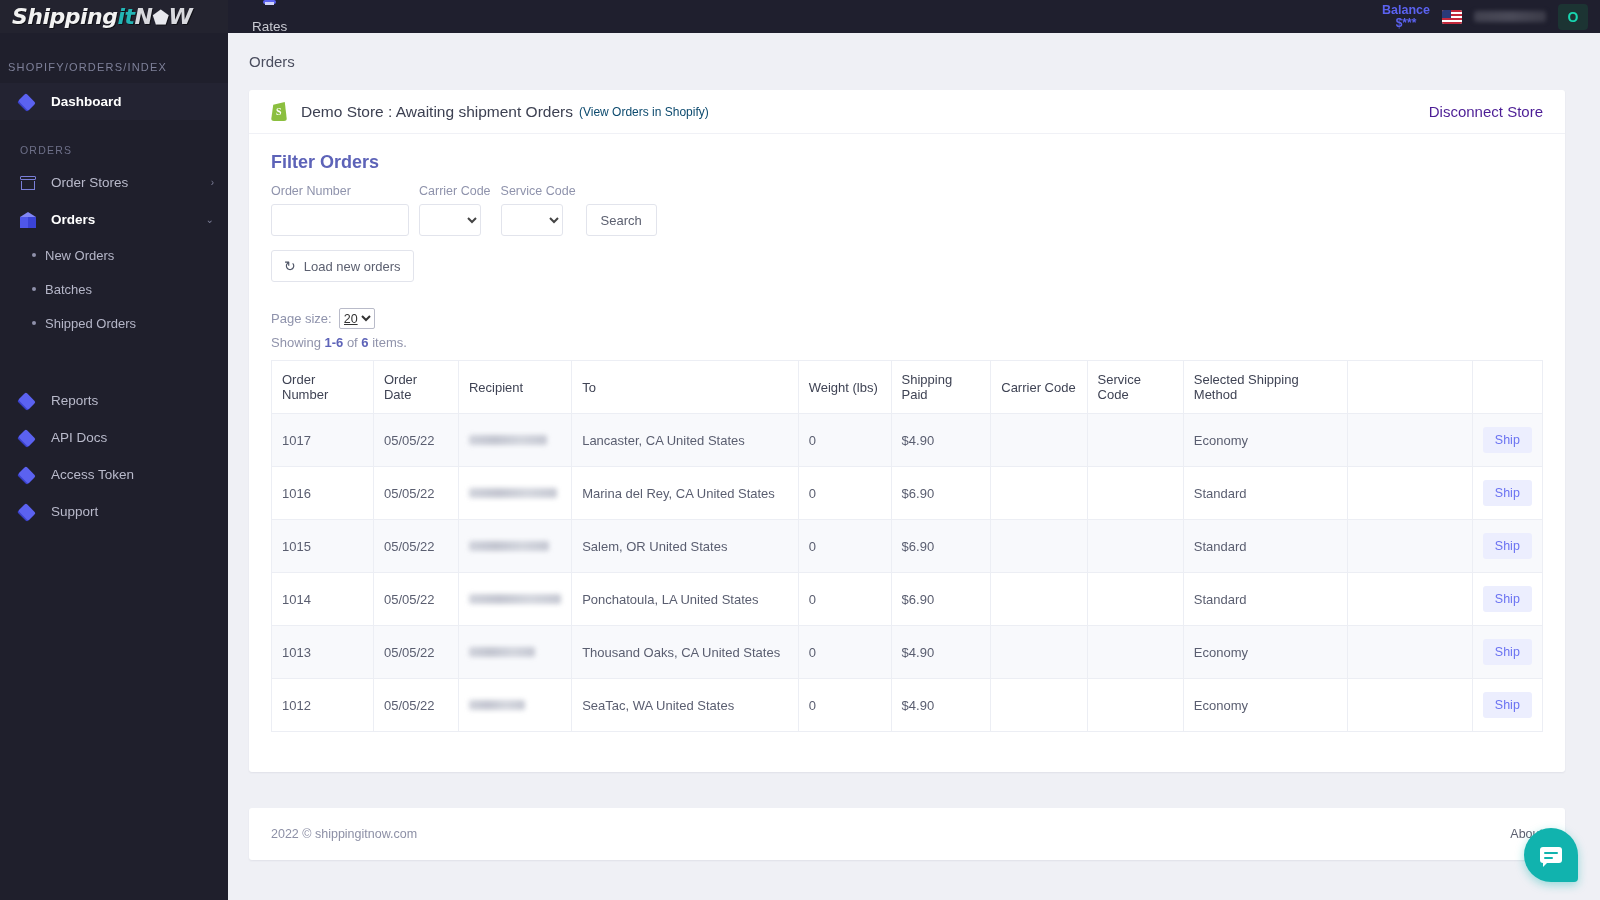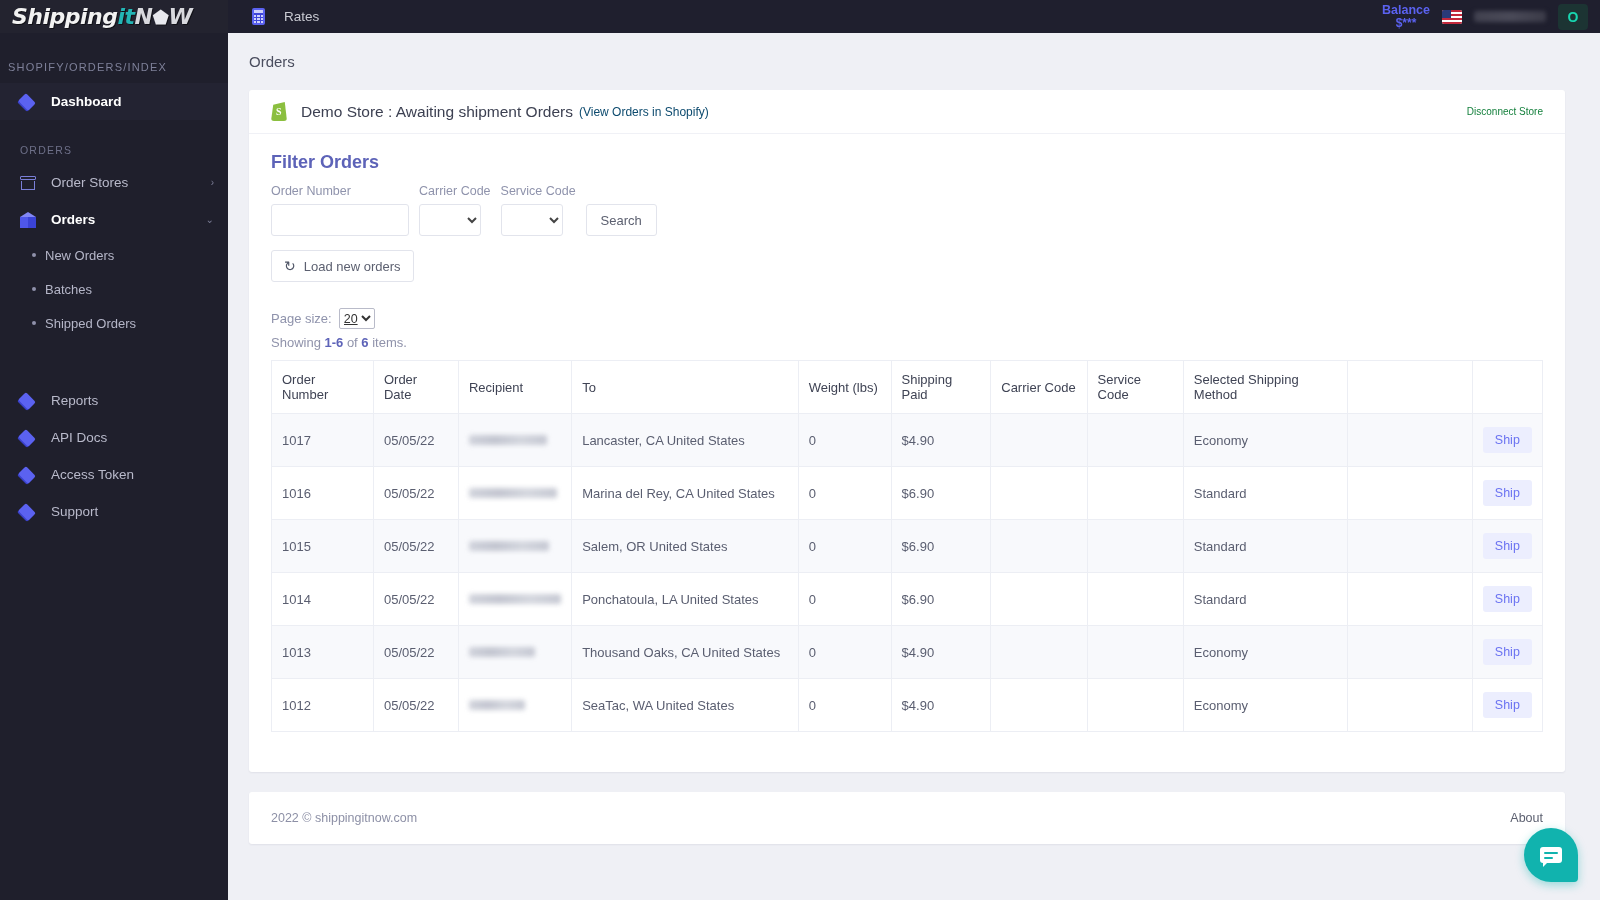--- a/index.html
+++ b/index.html
@@ -25,21 +25,21 @@
     letter-spacing: -0.5px; line-height: 1; white-space: nowrap;
     text-shadow: 1px 1px 0 rgba(0,0,0,.5);
   }
   .logo .w1 { color: #f2f2f2; }
   .logo .it { color: #23b5b5; }
   .logo .w2 { color: #d8d9de; }
   .logo .cube { color: #e8e9ee; font-style: normal; font-size: 19px; }
 
   .topnav-item {
     display: flex; align-items: center; gap: 19px;
-    margin-left: 24px; height: 33px; cursor: pointer;
+    margin-left: 24px; height: 33px; cursor: pointer; flex-direction: column;
   }
   .topnav-item .label { color: #c9cad2; font-size: 13.5px; }
   .calc-ico { width: 13px; height: 17px; position: relative; }
   .calc-ico .body {
     position: absolute; inset: 0; border: 2px solid #5b62f0;
     border-radius: 2px; background: #3f46d8;
   }
   .calc-ico .scr {
     position: absolute; left: 2px; top: 2px; right: 2px; height: 3px;
     background: #cfd2fb;
@@ -171,21 +171,21 @@
     border-radius: 2px 2px 3px 3px;
     clip-path: polygon(14% 14%, 86% 0%, 100% 100%, 0% 100%);
   }
   .shopify-ico .s {
     position: absolute; left: 5px; top: 4px; color: #fff;
     font-size: 10px; font-weight: bold; font-family: "Liberation Serif", serif;
   }
   .store-name { color: #3d4152; font-size: 15.5px; }
   .store-link { color: #0c4a6e; font-size: 12px; margin-left: 6px; cursor: pointer; }
   .disconnect {
-    margin-left: auto; color: #15803d; font-size: 10px; cursor: pointer;
+    margin-left: auto; color: #4c1d95; font-size: 15px; cursor: pointer;
   }
 
   .filter-wrap { padding: 18px 22px 14px 22px; }
   .filter-title {
     color: #5d63b8; font-size: 18px; font-weight: 600; margin-bottom: 11px;
   }
   .fields { display: flex; align-items: flex-end; gap: 10px; }
   .field { display: flex; flex-direction: column; }
   .field label { color: #8f93ac; font-size: 12.5px; margin-bottom: 6px; }
   .field input.txtbox {
@@ -243,21 +243,21 @@
     filter: blur(2.6px); opacity: .85;
   }
   .ship-btn {
     display: block; width: 100%; padding: 6px 0; border: none; border-radius: 3px;
     background: #eceefe; color: #6b73f2; font-size: 12.5px; cursor: pointer;
     font-family: "Liberation Sans", sans-serif; text-align: center;
   }
   .table-pad { height: 40px; }
 
   .footer {
-    margin: 20px 35px 0 21px; background: #fff; border-radius: 3px;
+    margin: 36px 35px 0 21px; background: #fff; border-radius: 3px;
     height: 52px; display: flex; align-items: center; padding: 16px 22px;
     box-shadow: 0 1px 2px rgba(30,35,70,.07);
   }
   .footer .copy { color: #8d90a6; font-size: 12.5px; }
   .footer .about { margin-left: auto; color: #5c6070; font-size: 12.5px; cursor: pointer; }
 
   .chat-btn {
     position: absolute; right: 22px; bottom: 18px;
     width: 54px; height: 54px; background: #11b3ae;
     border-radius: 27px 27px 4px 27px; cursor: pointer;

